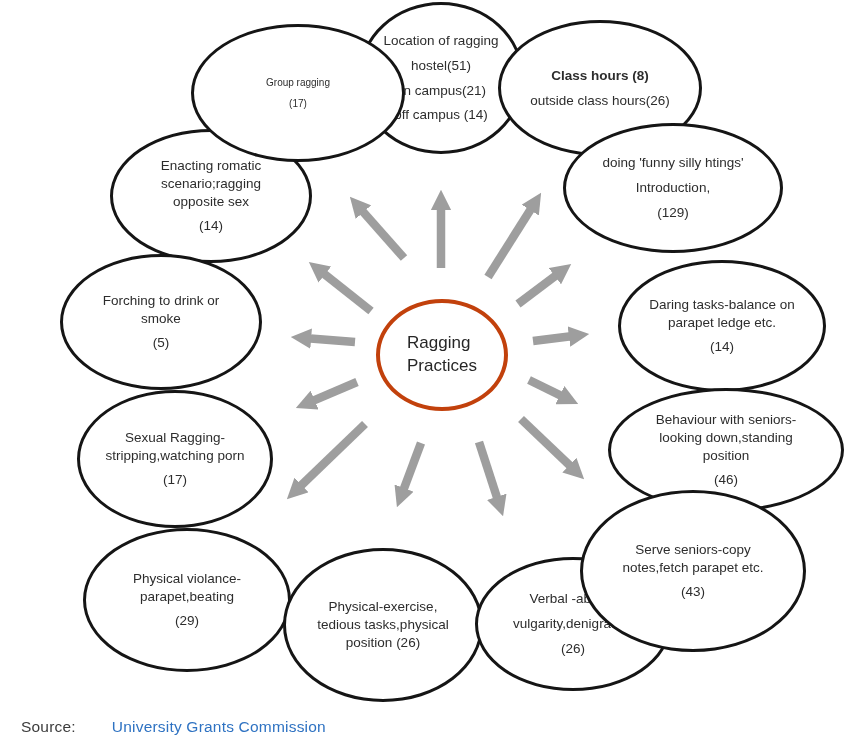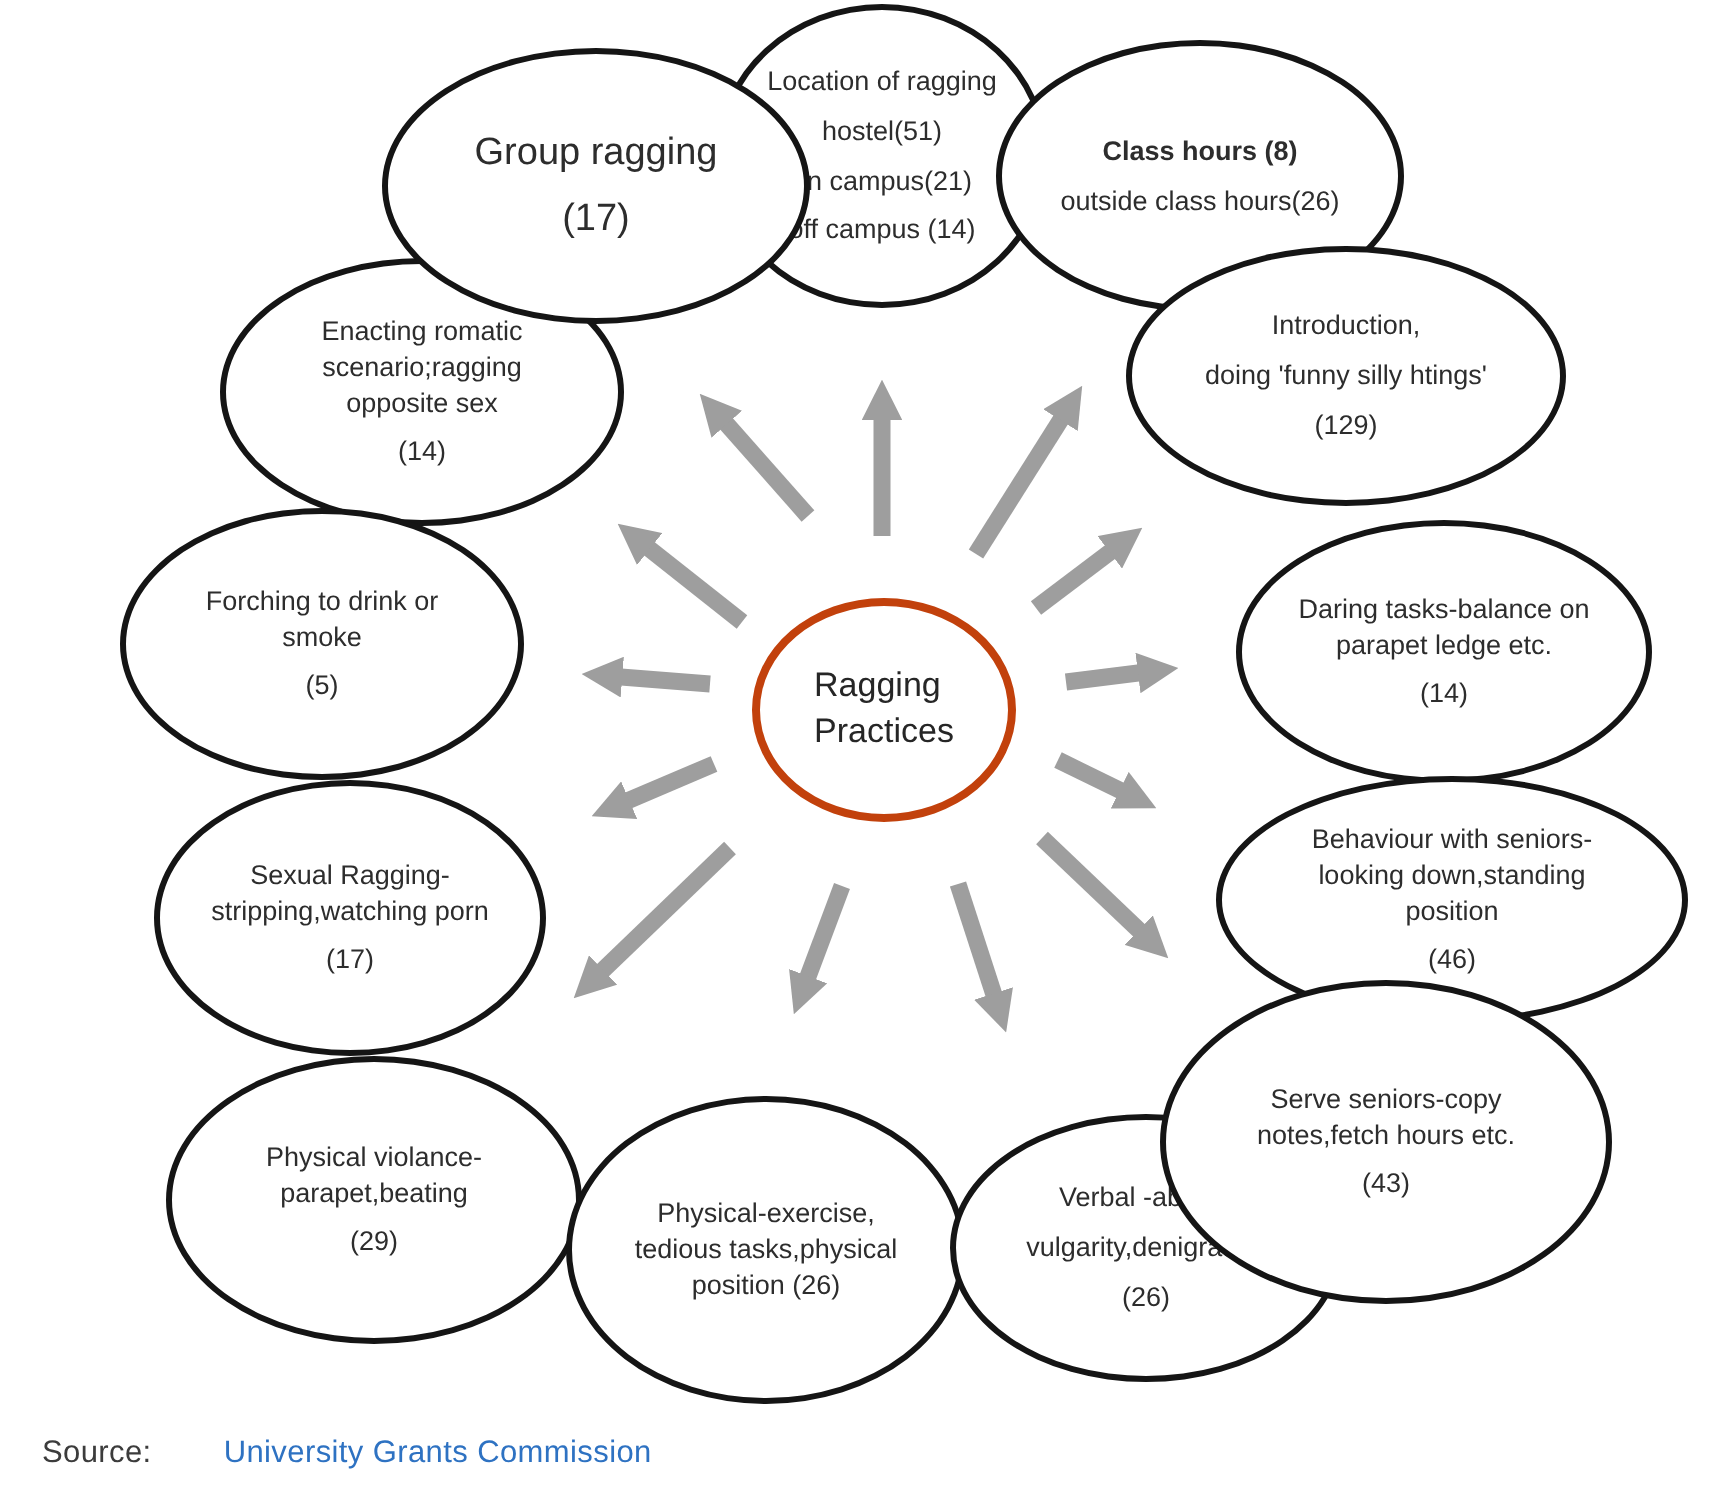--- a/index.html
+++ b/index.html
@@ -12,21 +12,21 @@
     position:absolute;box-sizing:border-box;background:#ffffff;
     border:3px solid #c2410c;border-radius:50%;
     display:flex;align-items:center;justify-content:center;
   }
   .node-text{
     text-align:center;color:#2d2d2d;font-size:13.5px;line-height:1.32;
     font-weight:normal;
   }
   .nline + .nline{margin-top:7px;}
   .node[data-name="node-time-of-ragging"] .nline:first-child{font-weight:bold;}
-  .node[data-name="node-group-ragging"] .node-text{font-size:19px;}
+  .node[data-name="node-group-ragging"] .node-text{font-size:10px;}
   .node.center{border-width:4px;}
   .center-text{font-weight:normal;font-size:17px;line-height:1.35;color:#262626;}
   .footer{
     position:absolute;left:21px;top:718px;font-size:15.5px;color:#3c3c3c;
     letter-spacing:.2px;
   }
   .footer a{text-decoration:none;cursor:pointer;margin-left:31px;}
   .footer .src-label{margin-right:5px;}
 </style>
 </head>
@@ -65,22 +65,22 @@
         </div>
       </div>
       <div class="node" data-name="node-time-of-ragging" style="left: 498px; top: 20px; width: 204px; height: 136px; border-color: rgb(21, 21, 21);">
         <div class="node-text" style="width: 148px; color: rgb(45, 45, 45);">
           <div class="nline" data-name="node-line">Class hours (8)</div>
           <div class="nline" data-name="node-line">outside class hours(26)</div>
         </div>
       </div>
       <div class="node" data-name="node-introduction-funny-silly-things" style="left: 563px; top: 123px; width: 220px; height: 130px; border-color: rgb(21, 21, 21);">
         <div class="node-text" style="width: 160px; color: rgb(45, 45, 45);">
+          <div class="nline" data-name="node-line">doing 'funny silly htings'</div>
           <div class="nline" data-name="node-line">Introduction,</div>
-          <div class="nline" data-name="node-line">doing 'funny silly htings'</div>
           <div class="nline" data-name="node-line">(129)</div>
         </div>
       </div>
       <div class="node" data-name="node-daring-tasks" style="left: 618px; top: 260px; width: 208px; height: 132px; border-color: rgb(21, 21, 21);">
         <div class="node-text" style="width: 151px; color: rgb(45, 45, 45);">
           <div class="nline" data-name="node-line">Daring tasks-balance on parapet ledge etc.</div>
           <div class="nline" data-name="node-line">(14)</div>
         </div>
       </div>
       <div class="node" data-name="node-behaviour-with-seniors" style="left: 608px; top: 388px; width: 236px; height: 124px; border-color: rgb(21, 21, 21);">
@@ -120,21 +120,21 @@
       </div>
       <div class="node" data-name="node-verbal-abuse" style="left: 475px; top: 557px; width: 196px; height: 134px; border-color: rgb(21, 21, 21);">
         <div class="node-text" style="width: 142px; color: rgb(45, 45, 45);">
           <div class="nline" data-name="node-line">Verbal -abuse,</div>
           <div class="nline" data-name="node-line">vulgarity,denigration</div>
           <div class="nline" data-name="node-line">(26)</div>
         </div>
       </div>
       <div class="node" data-name="node-serve-seniors" style="left: 580px; top: 490px; width: 226px; height: 162px; border-color: rgb(21, 21, 21);">
         <div class="node-text" style="width: 164px; color: rgb(45, 45, 45);">
-          <div class="nline" data-name="node-line">Serve seniors-copy notes,fetch hours etc.</div>
+          <div class="nline" data-name="node-line">Serve seniors-copy notes,fetch parapet etc.</div>
           <div class="nline" data-name="node-line">(43)</div>
         </div>
       </div>
       <div class="node" data-name="node-group-ragging" style="left: 191px; top: 24px; width: 214px; height: 138px; border-color: rgb(21, 21, 21);">
         <div class="node-text" style="width: 155px; color: rgb(45, 45, 45);">
           <div class="nline" data-name="node-line">Group ragging</div>
           <div class="nline" data-name="node-line">(17)</div>
         </div>
       </div>
     </div>

